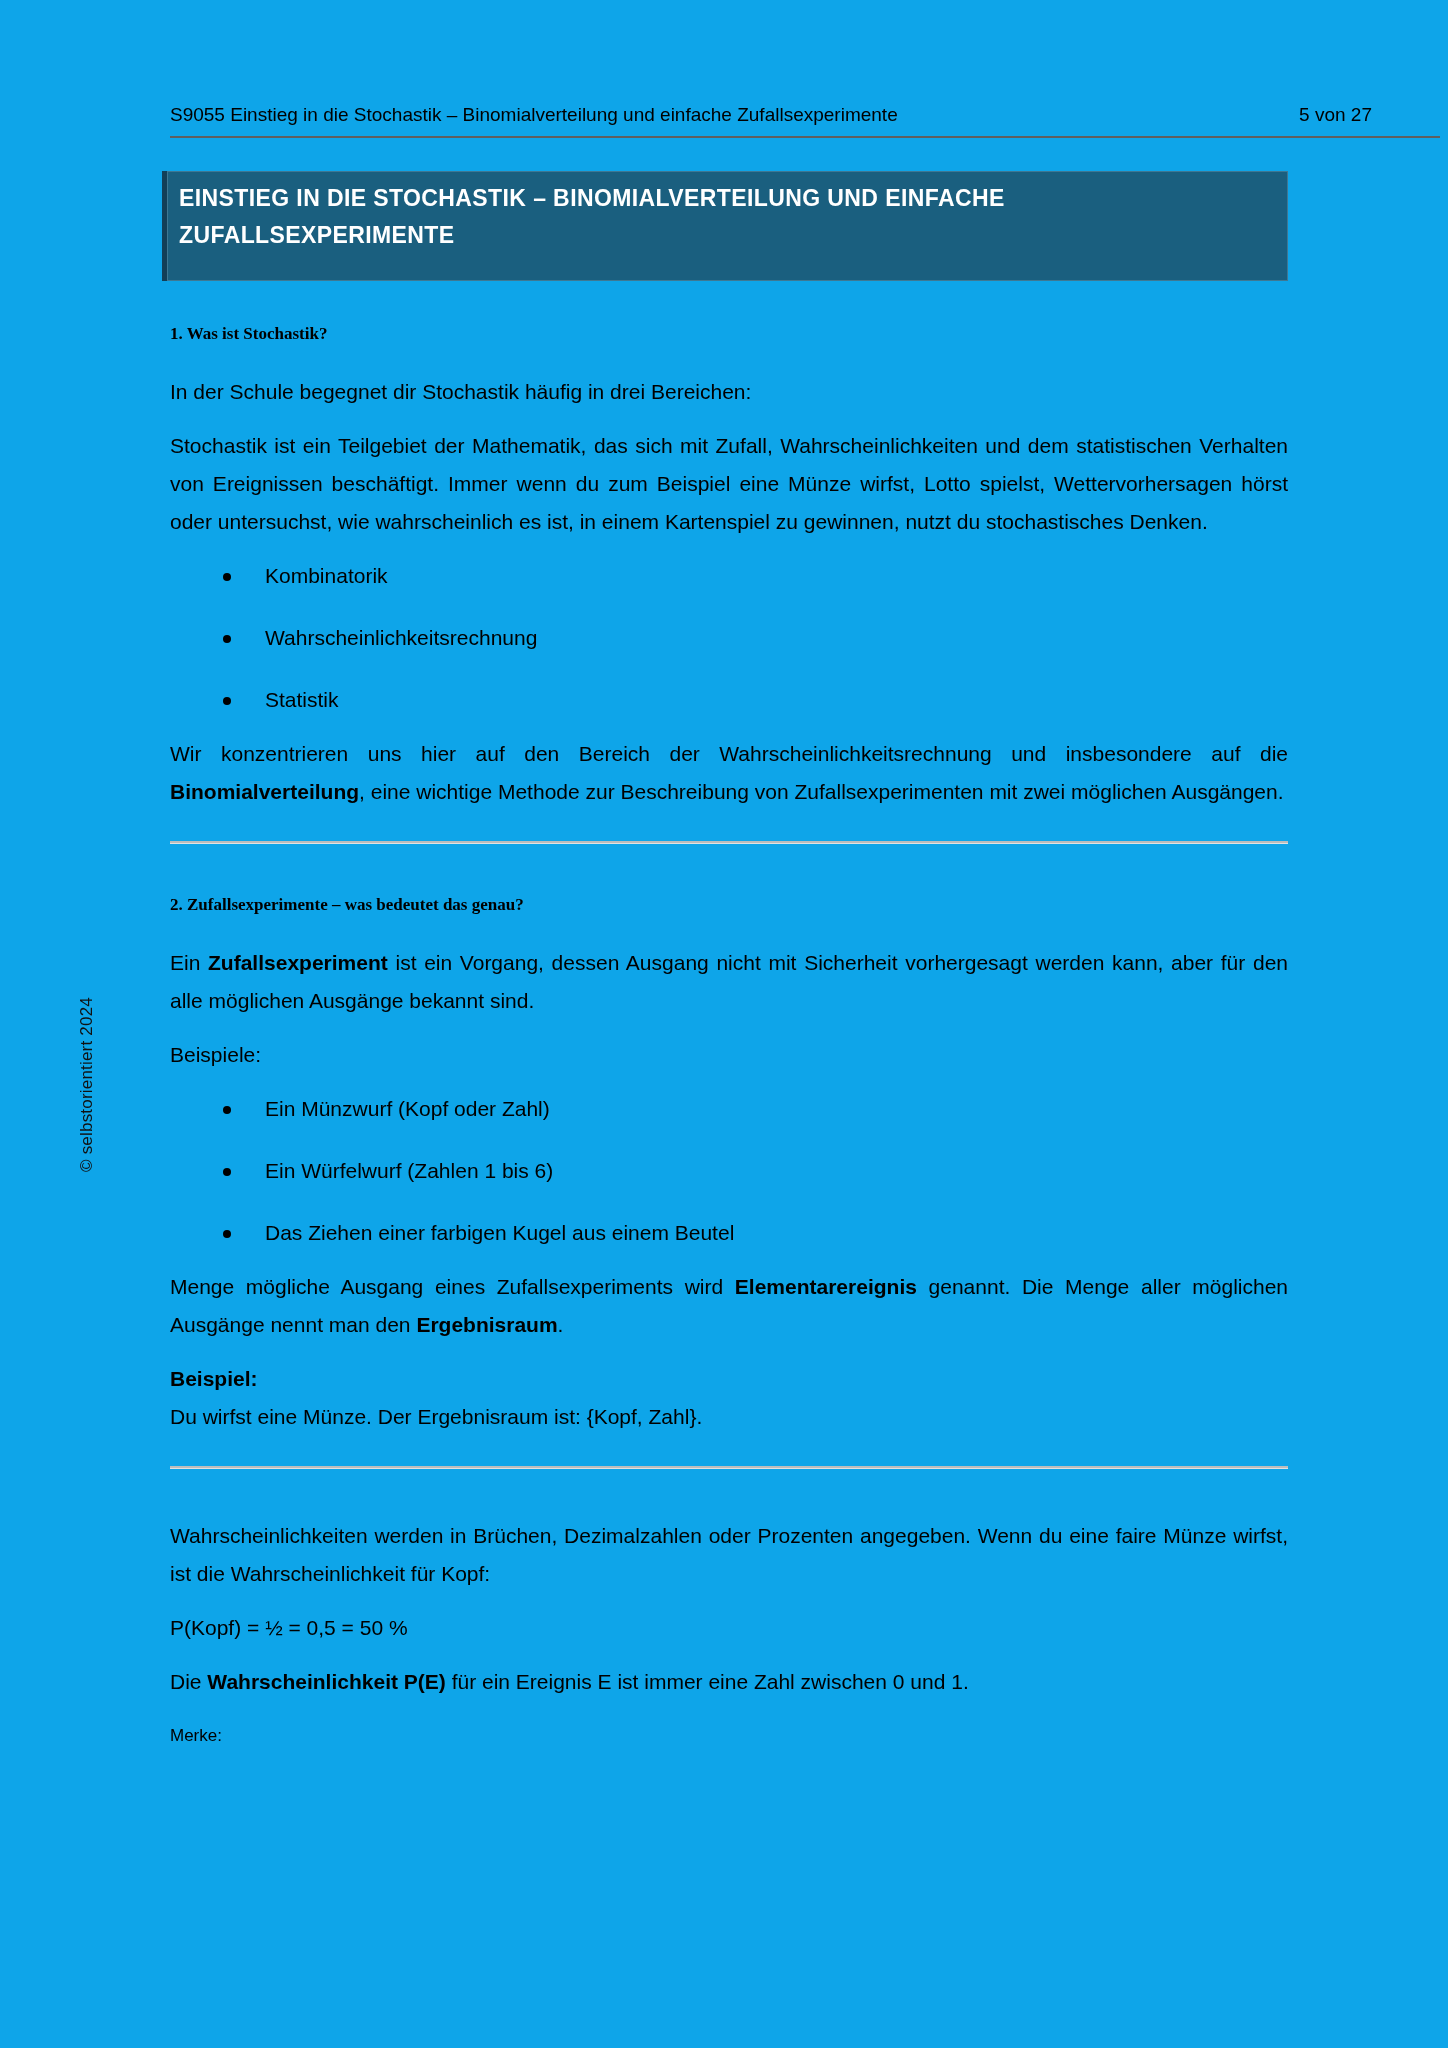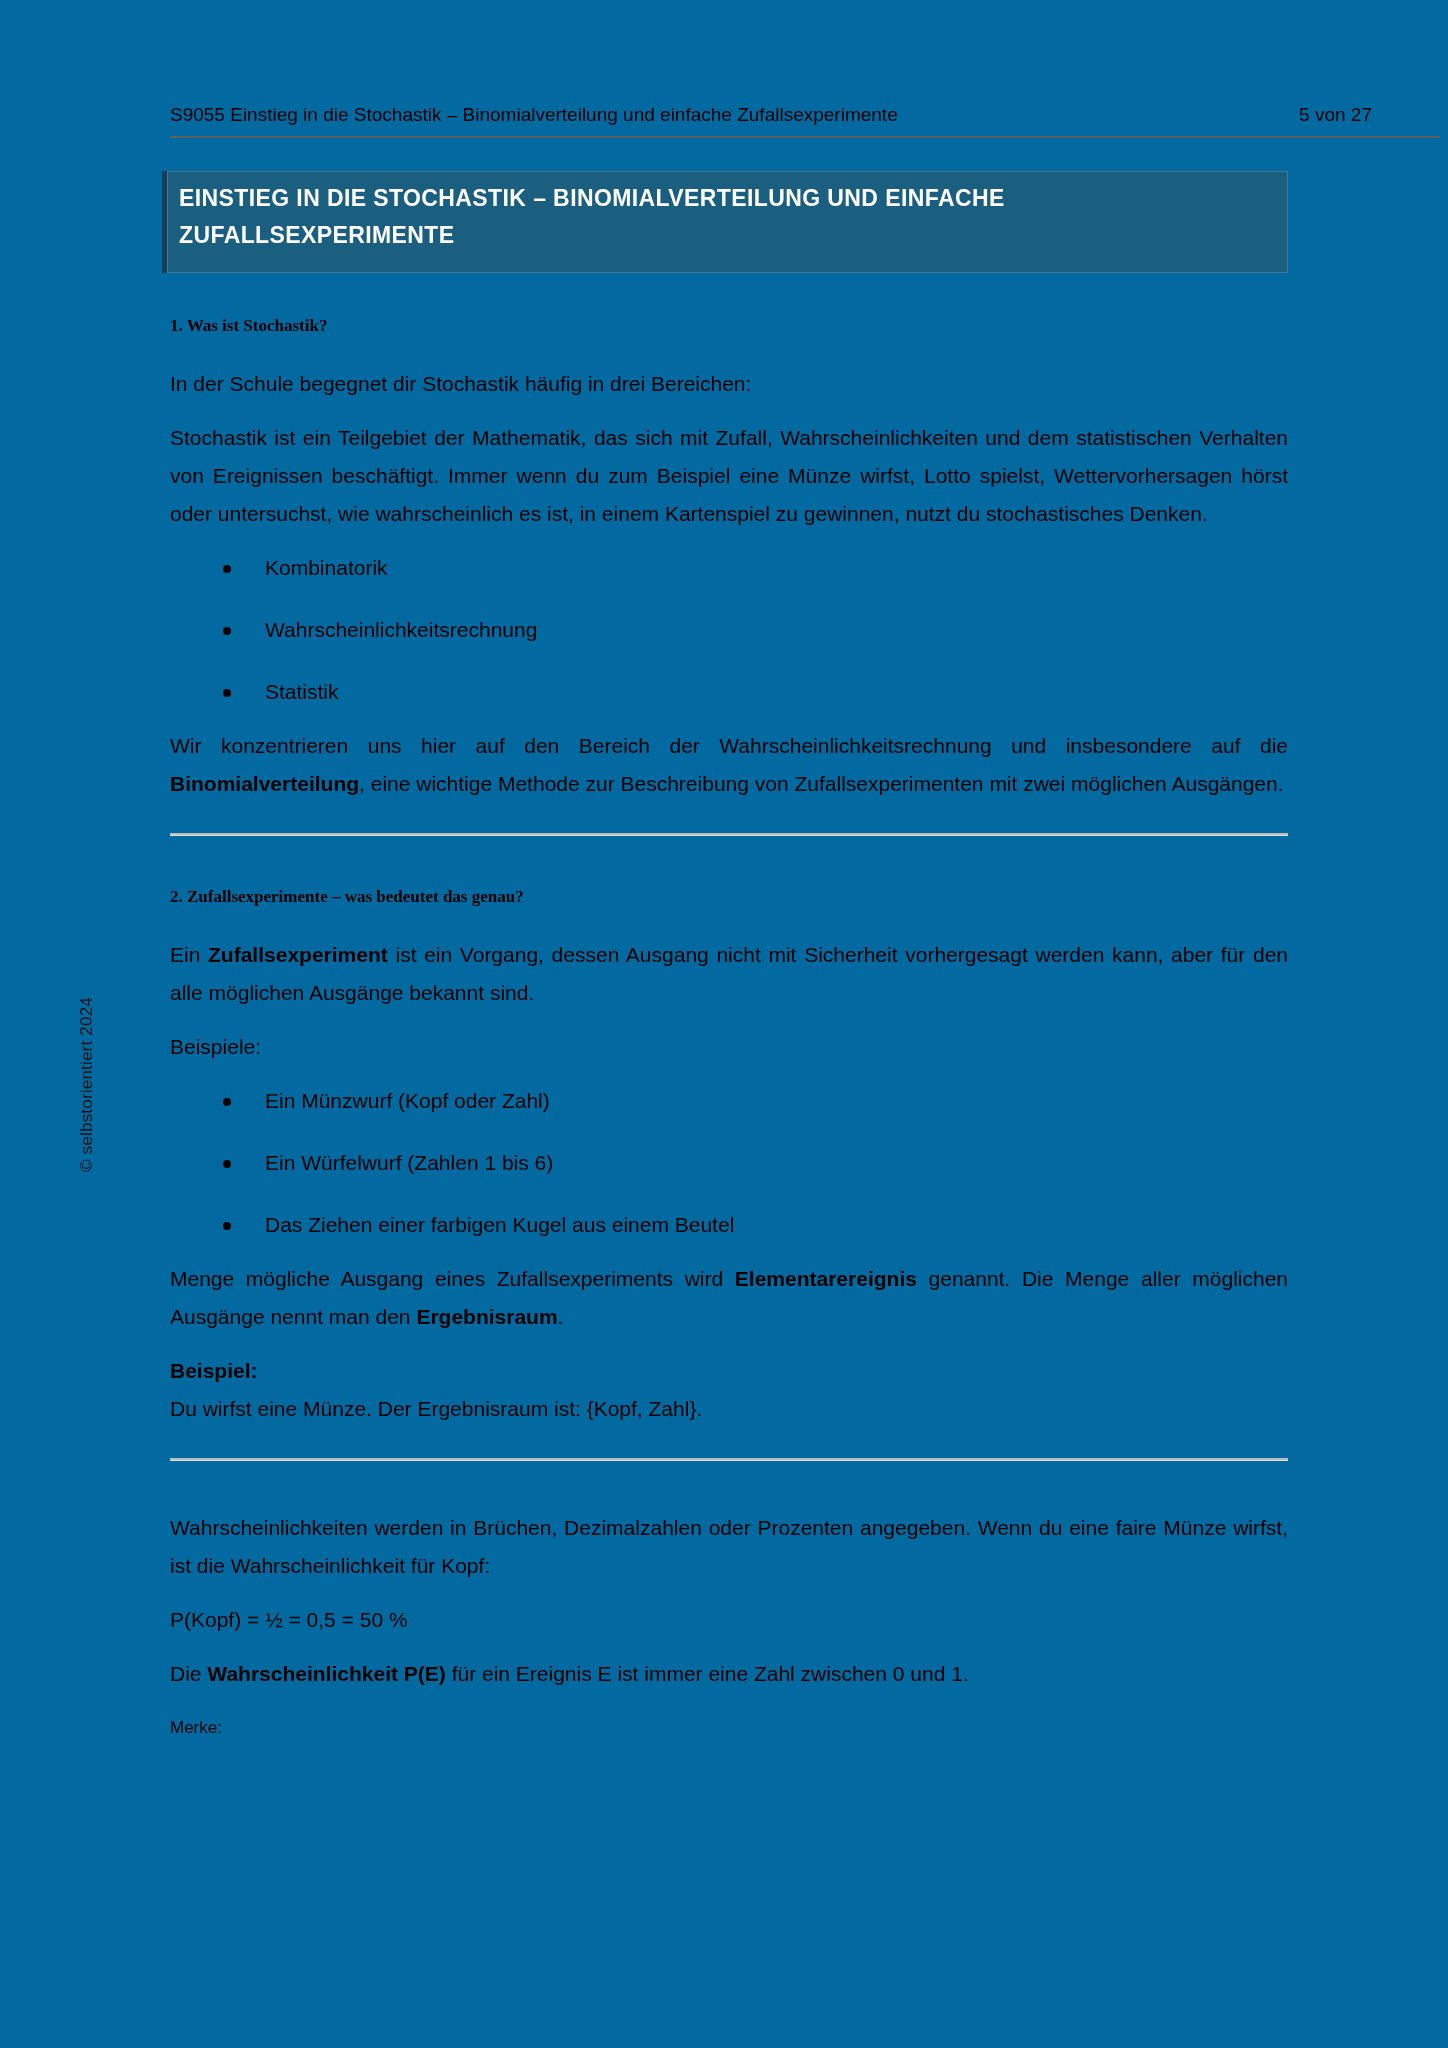--- a/index.html
+++ b/index.html
@@ -6,21 +6,21 @@
   body {
     width: 1448px; height: 2048px;
     background: #ffffff;
     font-family: "Liberation Sans", sans-serif;
     color: #000000;
     position: relative;
     overflow: hidden;
   }
   .page {
     position: absolute; inset: 0;
-    background: #0369a1;
+    background: #0ea5e9;
   }
 
   
   .doc-header {
     position: absolute;
     left: 170px; top: 103px;
     width: 1270px;
     display: flex;
     justify-content: space-between;
     align-items: baseline;
@@ -53,21 +53,21 @@
   .title-banner {
     background: #1A5F7F;
     border-left: 5px solid #123F58;
     box-shadow: inset 0 0 0 1px rgba(255,255,255,0.16);
     margin-left: -8px;
     color: #ffffff;
     font-size: 23px;
     font-weight: bold;
     letter-spacing: 0.4px;
     line-height: 37px;
-    padding: 9px 14px 19px 12px;
+    padding: 9px 14px 27px 12px;
     margin-bottom: 40px;
   }
 
   h2.sec-heading {
     font-size: 17px;
     font-weight: bold;
     margin: 4px 0 26px 0;
     line-height: 26px;
     font-family: Liberation Serif, serif;
   }

